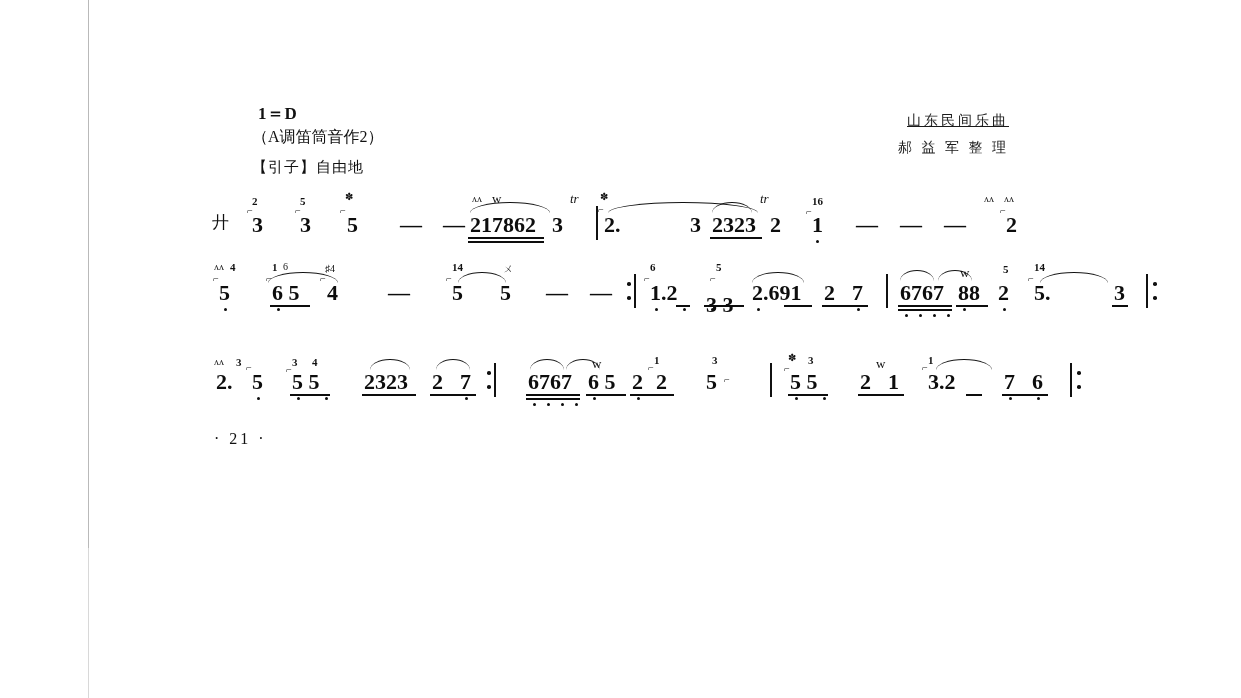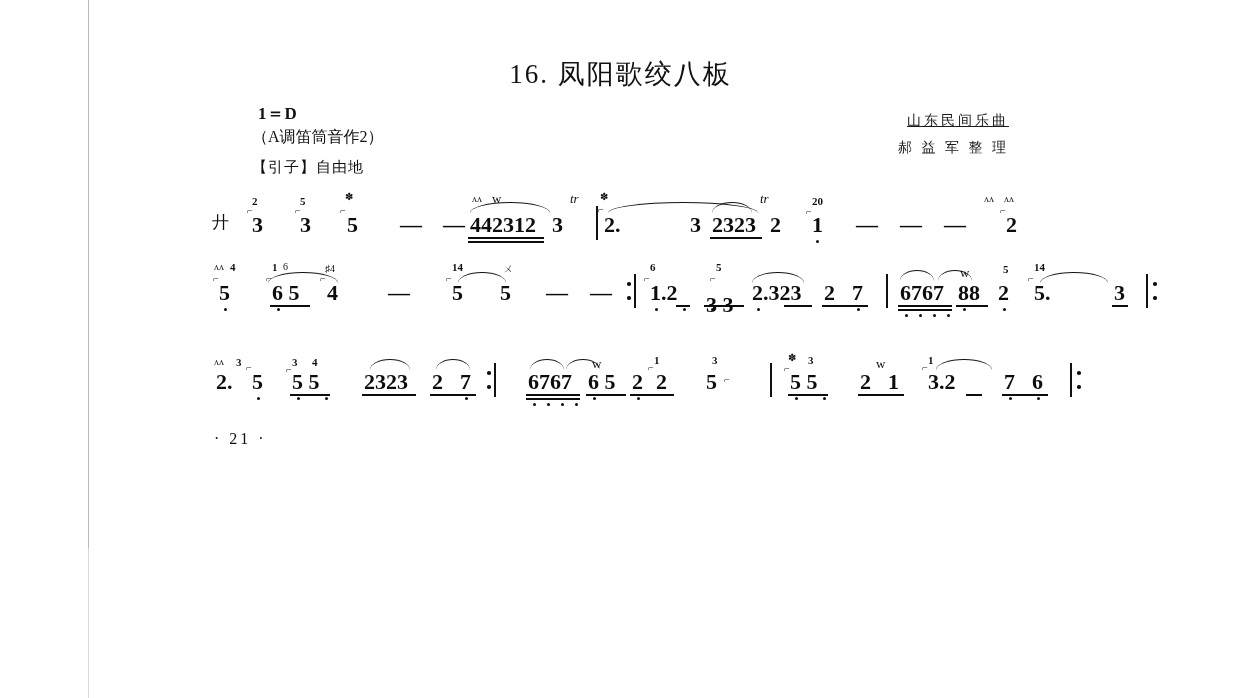--- a/index.html
+++ b/index.html
@@ -188,21 +188,20 @@
   }
 </style>
 </head>
 <body>
 
 <div id="page">
 
   <div class="scan-edge-top"></div>
   <div class="scan-edge-bottom"></div>
 
-  <div class="title">16. 凤阳歌绞八板</div>
 
   <div class="key-sig">1＝D</div>
   <div class="key-sub">（A调笛筒音作2）</div>
   <div class="tempo-mark">【引子】自由地</div>
 
   <div class="credit credit1">山东民间乐曲</div>
   <div class="credit credit2">郝 益 军 整 理</div>
 
   <div class="page-num">· 21 ·</div>
 
@@ -221,21 +220,21 @@
     <span class="orn tiny" style="left:345px; top:4px;">✽</span>
     <span class="orn tiny" style="left:340px; top:18px;">⌐</span>
     <span class="note" style="left:347px; top:26px;">5</span>
 
     <span class="dash" style="left:400px; top:26px;">—</span>
     <span class="dash" style="left:443px; top:26px;">—</span>
 
     <span class="orn tiny" style="left:472px; top:6px;">ʌʌ</span>
     <span class="wavy" style="left:492px; top:4px;">w</span>
     <span class="slur" style="left:470px; top:14px; width:80px;"></span>
-    <span class="note" style="left:470px; top:26px;">442312</span>
+    <span class="note" style="left:470px; top:26px;">217862</span>
     <span class="beam" style="left:468px; top:49px; width:76px;"></span>
     <span class="beam" style="left:468px; top:53px; width:76px;"></span>
 
     <span class="note" style="left:552px; top:26px;">3</span>
 
     <span class="orn it" style="left:570px; top:4px;">tr</span>
 
     <div class="bar" style="left:596px; top:18px; height:34px;"></div>
 
     <span class="orn tiny" style="left:600px; top:4px;">✽</span>
@@ -244,21 +243,21 @@
     <span class="slur" style="left:608px; top:14px; width:150px;"></span>
 
     <span class="note" style="left:690px; top:26px;">3</span>
     <span class="slur" style="left:712px; top:14px; width:40px;"></span>
     <span class="note" style="left:712px; top:26px;">2323</span>
     <span class="beam" style="left:710px; top:49px; width:52px;"></span>
     <span class="note" style="left:770px; top:26px;">2</span>
 
     <span class="orn it" style="left:760px; top:4px;">tr</span>
 
-    <span class="grace small" style="left:812px; top:8px;">20</span>
+    <span class="grace small" style="left:812px; top:8px;">16</span>
     <span class="orn tiny" style="left:806px; top:19px;">⌐</span>
     <span class="note" style="left:812px; top:26px;">1</span>
     <span class="dot" style="left:816px; top:52px;"></span>
 
     <span class="dash" style="left:856px; top:26px;">—</span>
     <span class="dash" style="left:900px; top:26px;">—</span>
     <span class="dash" style="left:944px; top:26px;">—</span>
 
     <span class="orn tiny" style="left:984px; top:6px;">ʌʌ</span>
     <span class="orn tiny" style="left:1004px; top:6px;">ʌʌ</span>
@@ -309,21 +308,21 @@
     <span class="dot" style="left:655px; top:60px;"></span>
     <span class="dot" style="left:683px; top:60px;"></span>
 
     <span class="grace small" style="left:716px; top:14px;">5</span>
     <span class="orn tiny" style="left:710px; top:26px;">⌐</span>
     <span class="note" style="left:706px; top:46px;">3 3</span>
     <span class="beam" style="left:704px; top:57px; width:40px;"></span>
     <span class="dot" style="left:711px; top:60px;"></span>
 
     <span class="slur" style="left:752px; top:24px; width:52px;"></span>
-    <span class="note" style="left:752px; top:34px;">2.323</span>
+    <span class="note" style="left:752px; top:34px;">2.691</span>
     <span class="beam" style="left:784px; top:57px; width:28px;"></span>
     <span class="dot" style="left:757px; top:60px;"></span>
 
     <span class="note" style="left:824px; top:34px;">2</span>
     <span class="note" style="left:852px; top:34px;">7</span>
     <span class="beam" style="left:822px; top:57px; width:46px;"></span>
     <span class="dot" style="left:857px; top:60px;"></span>
 
     <div class="bar" style="left:886px; top:26px; height:34px;"></div>
 

